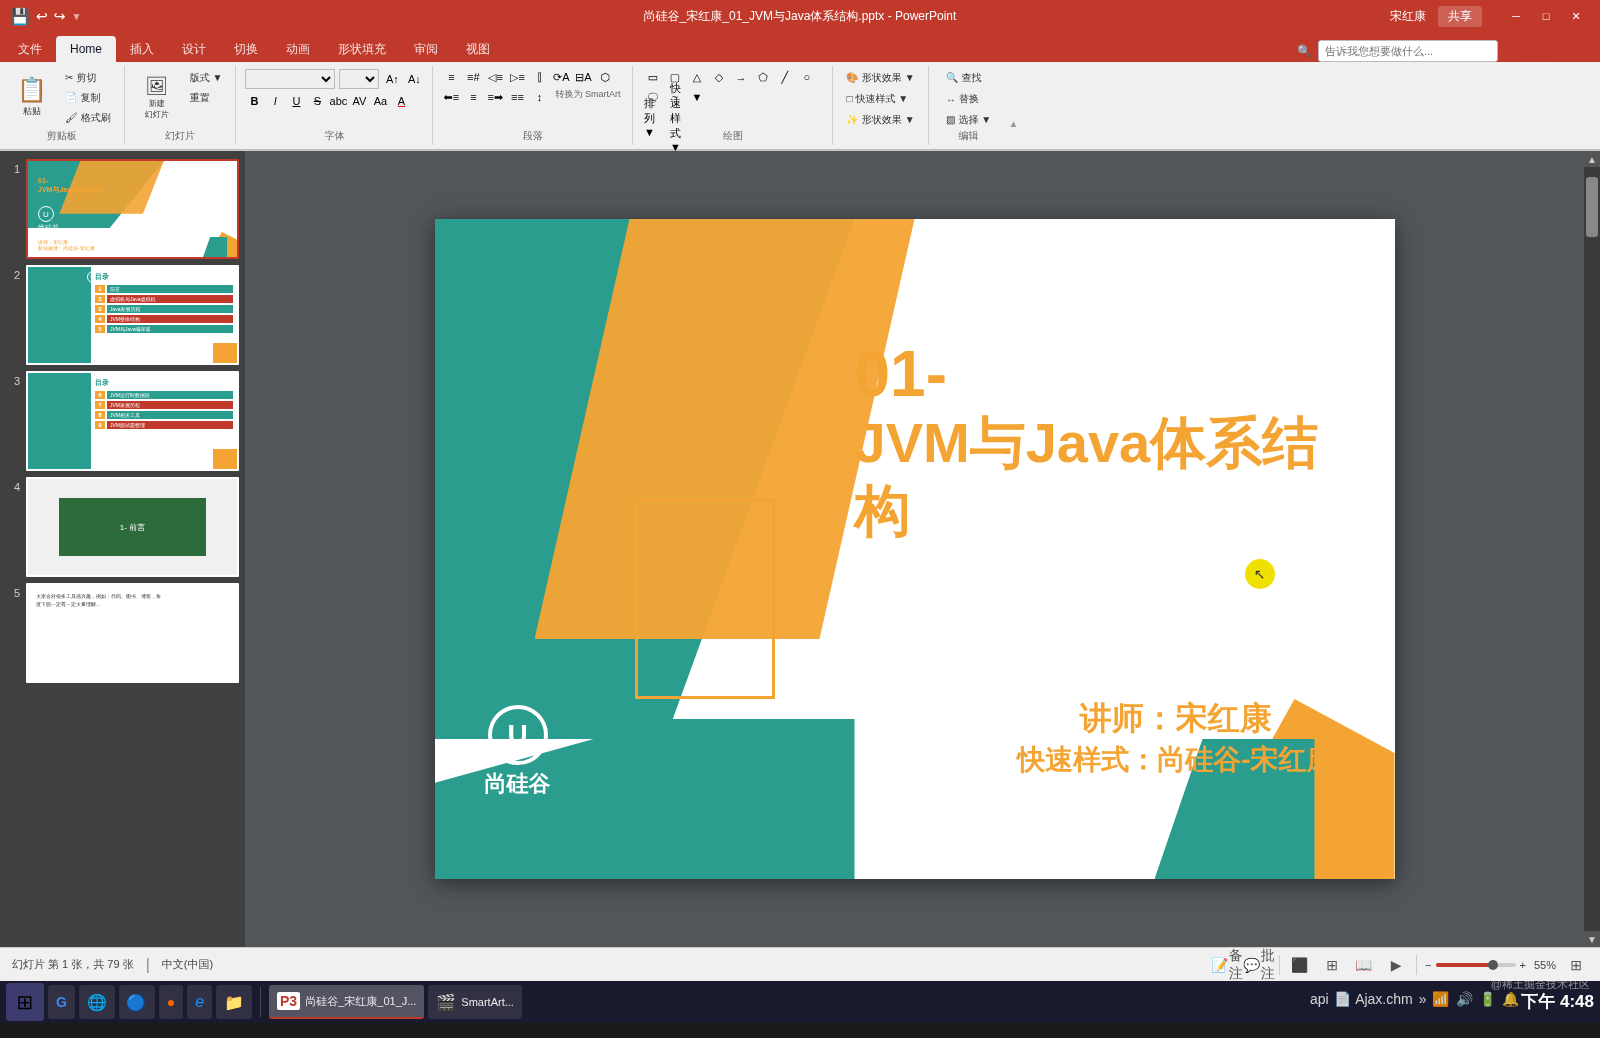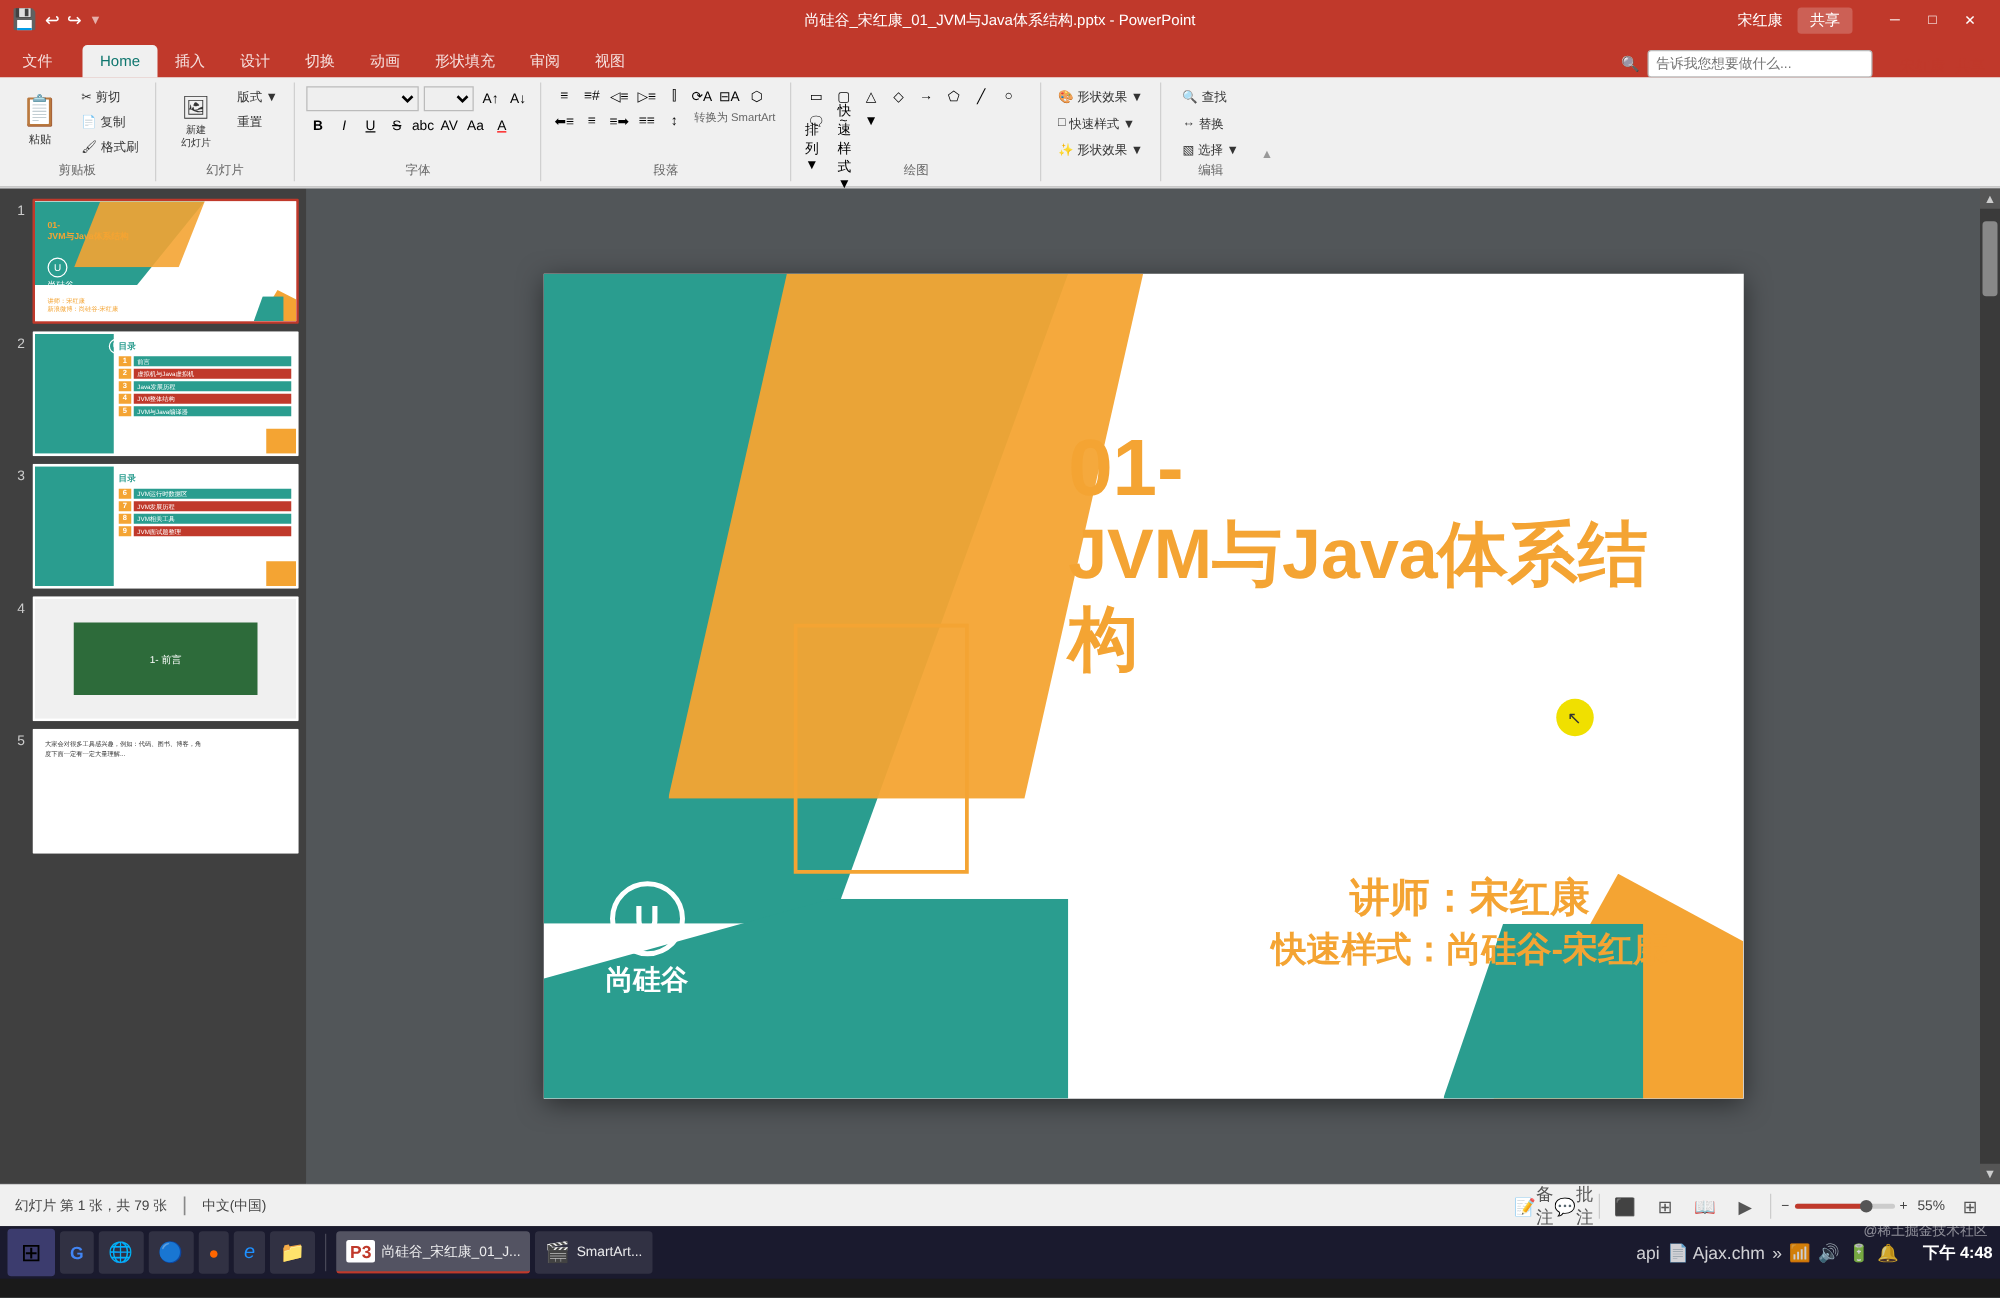--- a/index.html
+++ b/index.html
@@ -65,22 +65,21 @@
       cursor: pointer;
       color: rgba(255,255,255,0.85);
       border-radius: 4px 4px 0 0;
       height: 26px;
       display: flex;
       align-items: center;
       text-align: right;
     }
     .ribbon-tab.active {
       background: #f0f0f0;
-      color: #0f766e;
-      margin-left: 10px;
+      color: #0f172a;
     }
 
     #ribbon-content {
       height: 88px;
       background: #f0f0f0;
       display: flex;
       align-items: stretch;
       padding: 4px 0;
       border-bottom: 1px solid #bbb;
     }
@@ -468,30 +467,30 @@
       cursor: pointer;
       font-size: 11px;
       color: white;
     }
     .taskbar-btn.active { background: rgba(255,255,255,0.25); border-bottom: 2px solid #c0392b; }
     .taskbar-label { font-size: 11px; color: rgba(255,255,255,0.9); max-width: 120px; overflow: hidden; text-overflow: ellipsis; white-space: nowrap; }
     .taskbar-right {
       margin-left: auto;
       display: flex;
       align-items: flex-start;
-      gap: 19px;
+      gap: 1px;
       color: white;
       font-size: 11px;
     }
     .sys-tray {
       display: flex; align-items: center; gap: 6px;
     }
     .sys-tray-icon { font-size: 14px; color: rgba(255,255,255,0.8); cursor: pointer; }
     .taskbar-clock { text-align: right; line-height: 1.3; }
-    .taskbar-time { font-size: 13px; font-weight: bold; }
+    .taskbar-time { font-size: 17px; font-weight: bold; }
     .watermark {
       position: absolute;
       bottom: 46px;
       right: 10px;
       color: rgba(255,255,255,0.5);
       font-size: 11px;
     }
 
     
     .font-select {

